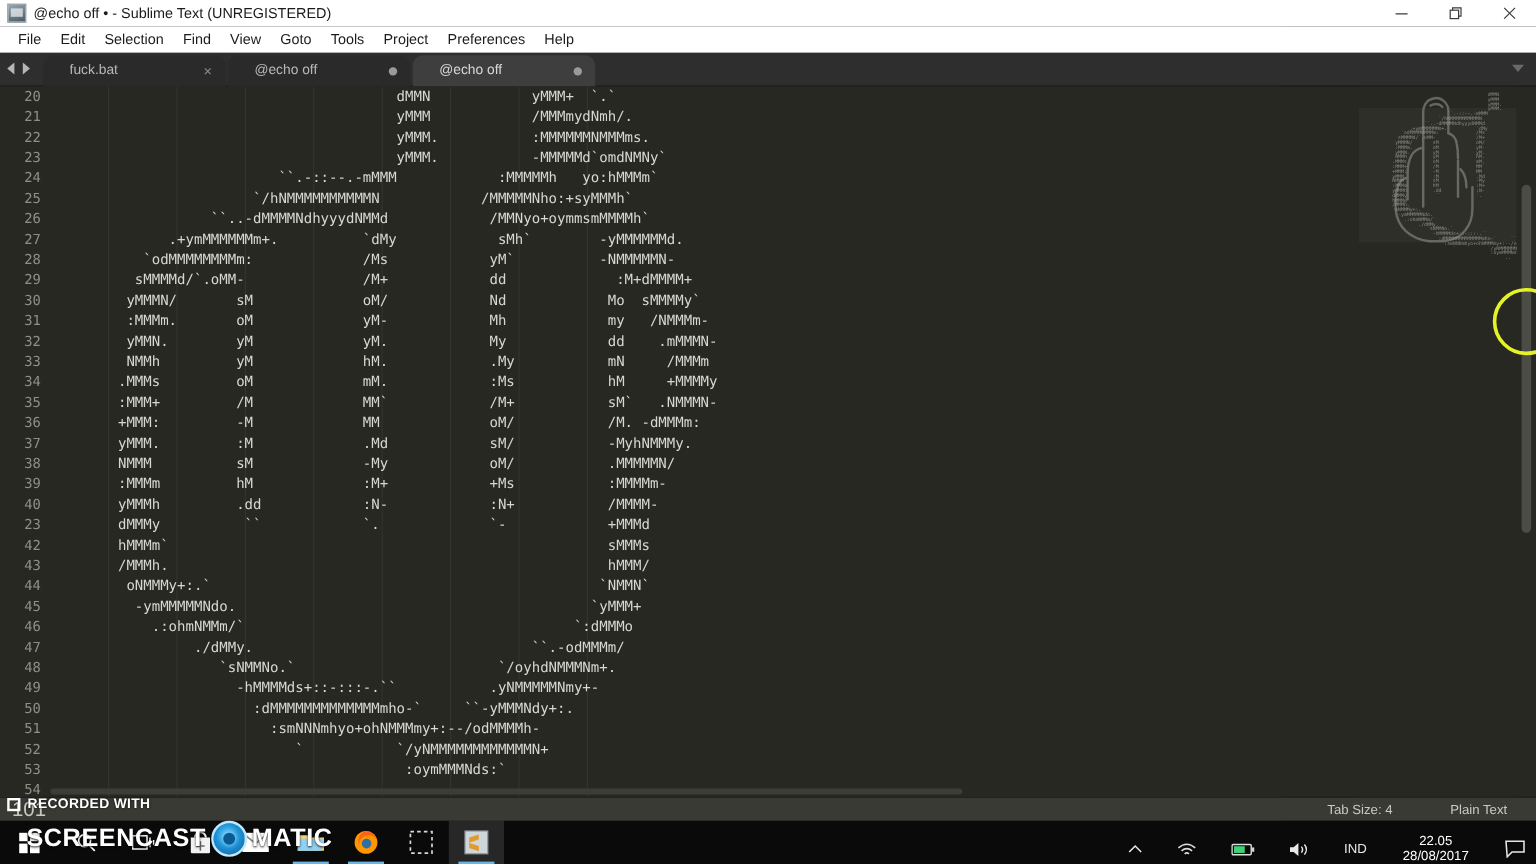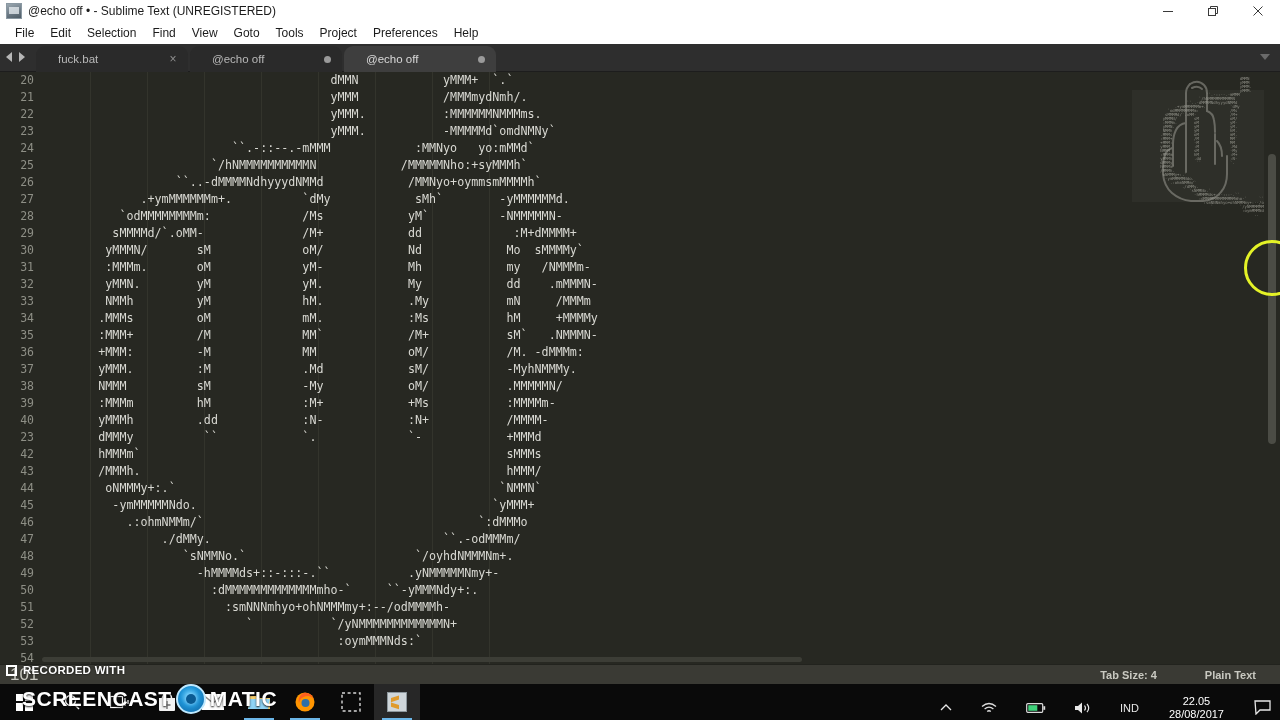--- a/index.html
+++ b/index.html
@@ -189,21 +189,21 @@
     position: absolute; left: 0; top: 664px; width: 1280px; height: 20px;
     background: #3a3a34;
     display: flex; align-items: center;
     border-top: 1px solid #22231e;
   }
   .status-left {
     font-size: 17px; color: #c9c9c1; padding-left: 10px;
     display: flex; align-items: center; gap: 8px;
   }
   .status-right {
-    margin-left: auto; display: flex; align-items: center; font-weight: bold;
+    margin-left: auto; display: flex; align-items: center;
   }
   .status-cell {
     font-size: 11px; color: #c9c9c1; padding: 0 24px;
     line-height: 20px; white-space: nowrap;
   }
 
   
   .wm-recorded {
     position: absolute; left: 6px; top: 664px;
     display: flex; align-items: center; gap: 6px;
@@ -397,21 +397,21 @@
         <div class="gutter-line">51</div>
         <div class="gutter-line">52</div>
         <div class="gutter-line">53</div>
         <div class="gutter-line">54</div>
       </div>
     <div class="code" id="code">
         <div class="code-line">                                         dMMN            yMMM+  `.`</div>
         <div class="code-line">                                         yMMM            /MMMmydNmh/.</div>
         <div class="code-line">                                         yMMM.           :MMMMMMNMMMms.</div>
         <div class="code-line">                                         yMMM.           -MMMMMd`omdNMNy`</div>
-        <div class="code-line">                           ``.-::--.-mMMM            :MMNyo   yo:mMMd`</div>
+        <div class="code-line">                           ``.-::--.-mMMM            :MMMMMh   yo:hMMMm`</div>
         <div class="code-line">                        `/hNMMMMMMMMMMN            /MMMMMNho:+syMMMh`</div>
         <div class="code-line">                   ``..-dMMMMNdhyyydNMMd            /MMNyo+oymmsmMMMMh`</div>
         <div class="code-line">              .+ymMMMMMMm+.          `dMy            sMh`        -yMMMMMMd.</div>
         <div class="code-line">           `odMMMMMMMMm:             /Ms            yM`          -NMMMMMN-</div>
         <div class="code-line">          sMMMMd/`.oMM-              /M+            dd             :M+dMMMM+</div>
         <div class="code-line">         yMMMN/       sM             oM/            Nd            Mo  sMMMMy`</div>
         <div class="code-line">         :MMMm.       oM             yM-            Mh            my   /NMMMm-</div>
         <div class="code-line">         yMMN.        yM             yM.            My            dd    .mMMMN-</div>
         <div class="code-line">         NMMh         yM             hM.            .My           mN     /MMMm</div>
         <div class="code-line">        .MMMs         oM             mM.            :Ms           hM     +MMMMy</div>

